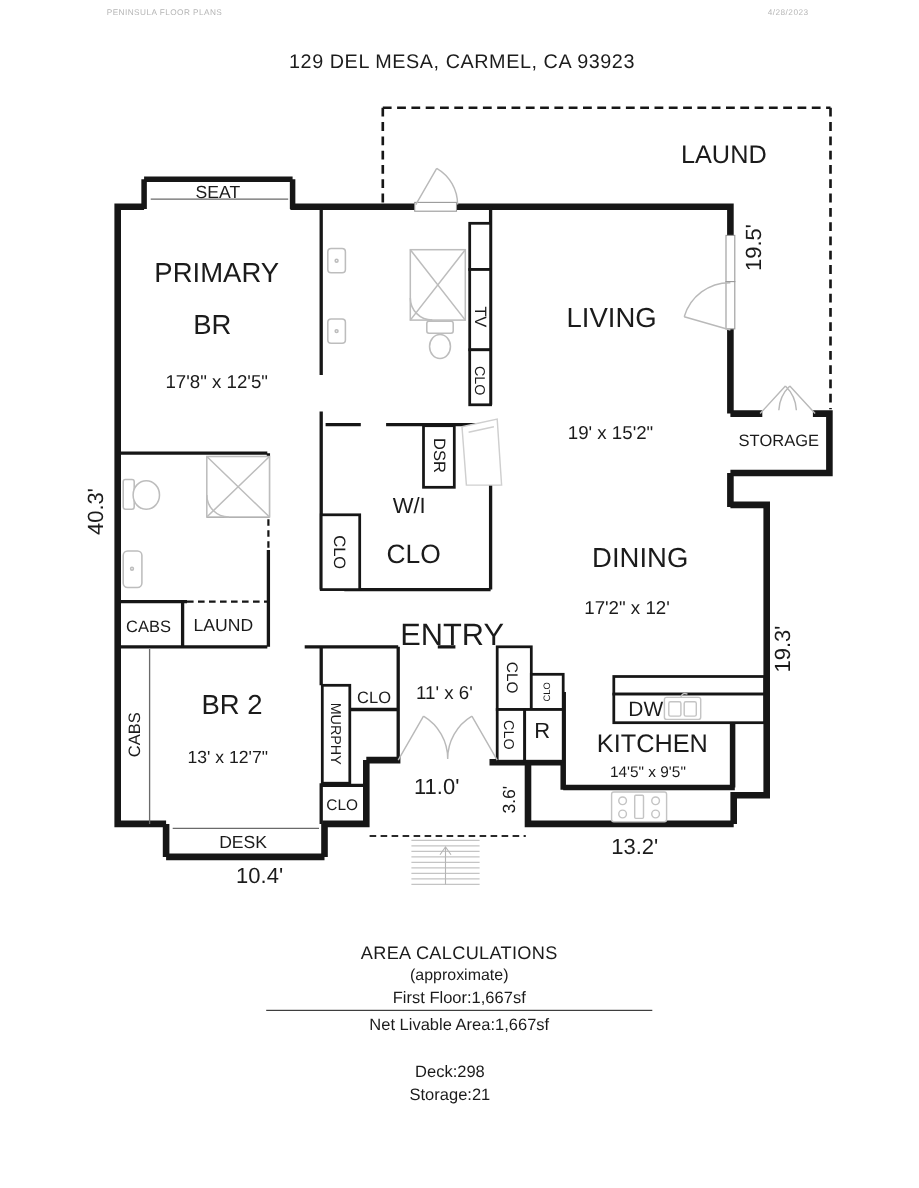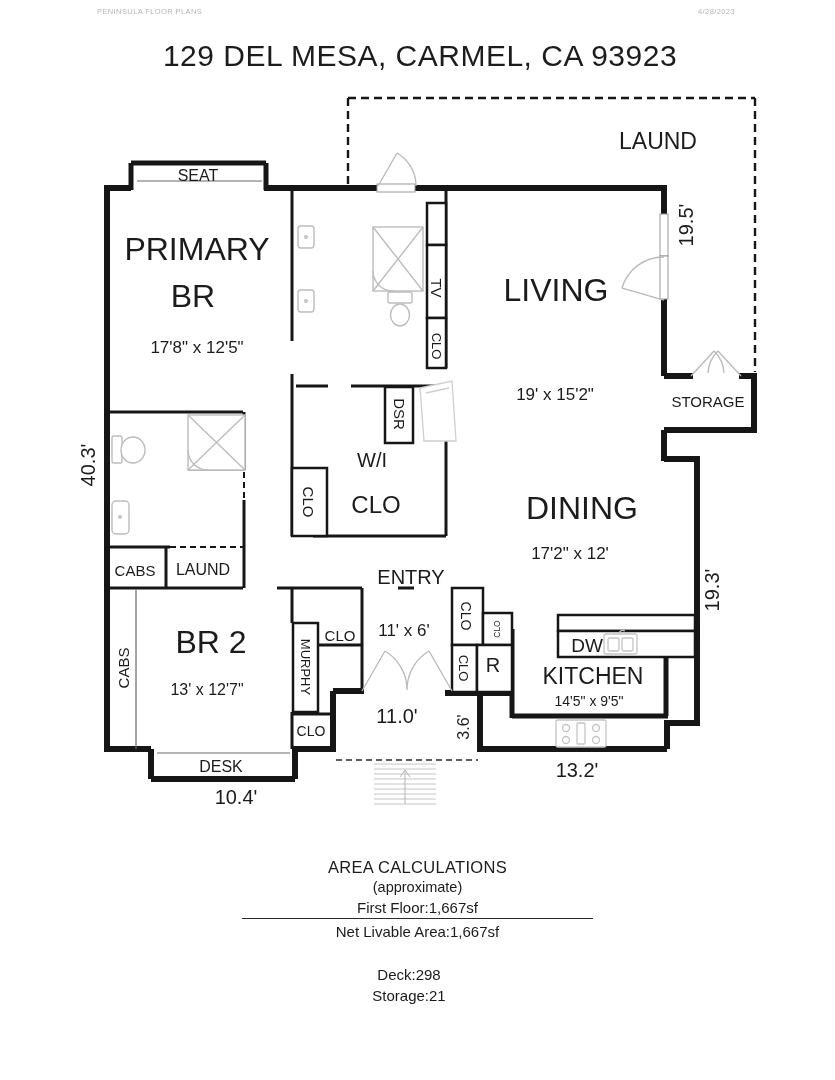--- a/index.html
+++ b/index.html
@@ -4,22 +4,22 @@
 <style>
   html,body{margin:0;padding:0;background:#ffffff;}
   #page{position:relative;width:835px;height:1080px;background:#ffffff;overflow:hidden;
         font-family:"Liberation Sans",sans-serif;text-decoration:underline;}
   svg{position:absolute;left:0;top:0;}
   .lbl{position:absolute;color:#1b1b1b;white-space:nowrap;line-height:1;
        transform:translate(-50%,-50%);font-family:"Liberation Sans",sans-serif;}
   .rot90{transform:translate(-50%,-50%) rotate(90deg);}
   .rotn90{transform:translate(-50%,-50%) rotate(-90deg);}
   .tiny{color:#b5b5b5;font-size:7.5px;letter-spacing:.4px;transform:none;}
-  .title{font-size:30px;color:#1c1c1c;letter-spacing:.5px;}
-  .room{font-size:32px;}
+  .title{font-size:18px;color:#1c1c1c;letter-spacing:.5px;}
+  .room{font-size:25px;}
   .dims{font-size:17px;}
   .small{font-size:15px;}
   .dim{font-size:20px;}
   
   #areacalc{position:absolute;left:242px;top:858px;width:351px;color:#1b1b1b;}
   #areacalc .ttl{text-align:center;font-size:16.5px;letter-spacing:.3px;}
   #areacalc .sub{text-align:center;font-size:14.5px;margin-top:2px;}
   #areacalc .row{display:flex;justify-content:center;font-size:15px;margin-top:4px;}
   #areacalc .row.first{border-bottom:1.5px solid #2a2a2a;padding-bottom:2px;}
   #areacalc .spacer{height:22px;}
@@ -179,21 +179,21 @@
   <div class="lbl room" style="left:197px;top:249px;">PRIMARY</div>
   <div class="lbl room" style="left:193px;top:296px;">BR</div>
   <div class="lbl dims" style="left:197px;top:347px;">17'8" x 12'5"</div>
   <div class="lbl room" style="left:556px;top:290px;">LIVING</div>
   <div class="lbl dims" style="left:555px;top:394px;">19' x 15'2"</div>
   <div class="lbl small" style="left:708px;top:401px;">STORAGE</div>
   <div class="lbl room" style="left:582px;top:508px;">DINING</div>
   <div class="lbl dims" style="left:570px;top:553px;">17'2" x 12'</div>
   <div class="lbl" style="left:372px;top:460px;font-size:20px;">W/I</div>
   <div class="lbl" style="left:376px;top:505px;font-size:24px;">CLO</div>
-  <div class="lbl" style="left:411px;top:577px;font-size:20px;">ENTRY</div>
+  <div class="lbl" style="left:411px;top:577px;font-size:28px;">ENTRY</div>
   <div class="lbl dims" style="left:404px;top:630px;">11' x 6'</div>
   <div class="lbl room" style="left:211px;top:642px;">BR 2</div>
   <div class="lbl" style="left:207px;top:690px;font-size:16px;">13' x 12'7"</div>
   <div class="lbl" style="left:593px;top:676px;font-size:23px;">KITCHEN</div>
   <div class="lbl" style="left:589px;top:701px;font-size:14px;">14'5" x 9'5"</div>
   <div class="lbl" style="left:203px;top:570px;font-size:16px;">LAUND</div>
 
   <div class="lbl small" style="left:135px;top:570px;">CABS</div>
   <div class="lbl small rotn90" style="left:123px;top:668px;">CABS</div>
   <div class="lbl rot90" style="left:436px;top:288px;font-size:15px;">TV</div>

